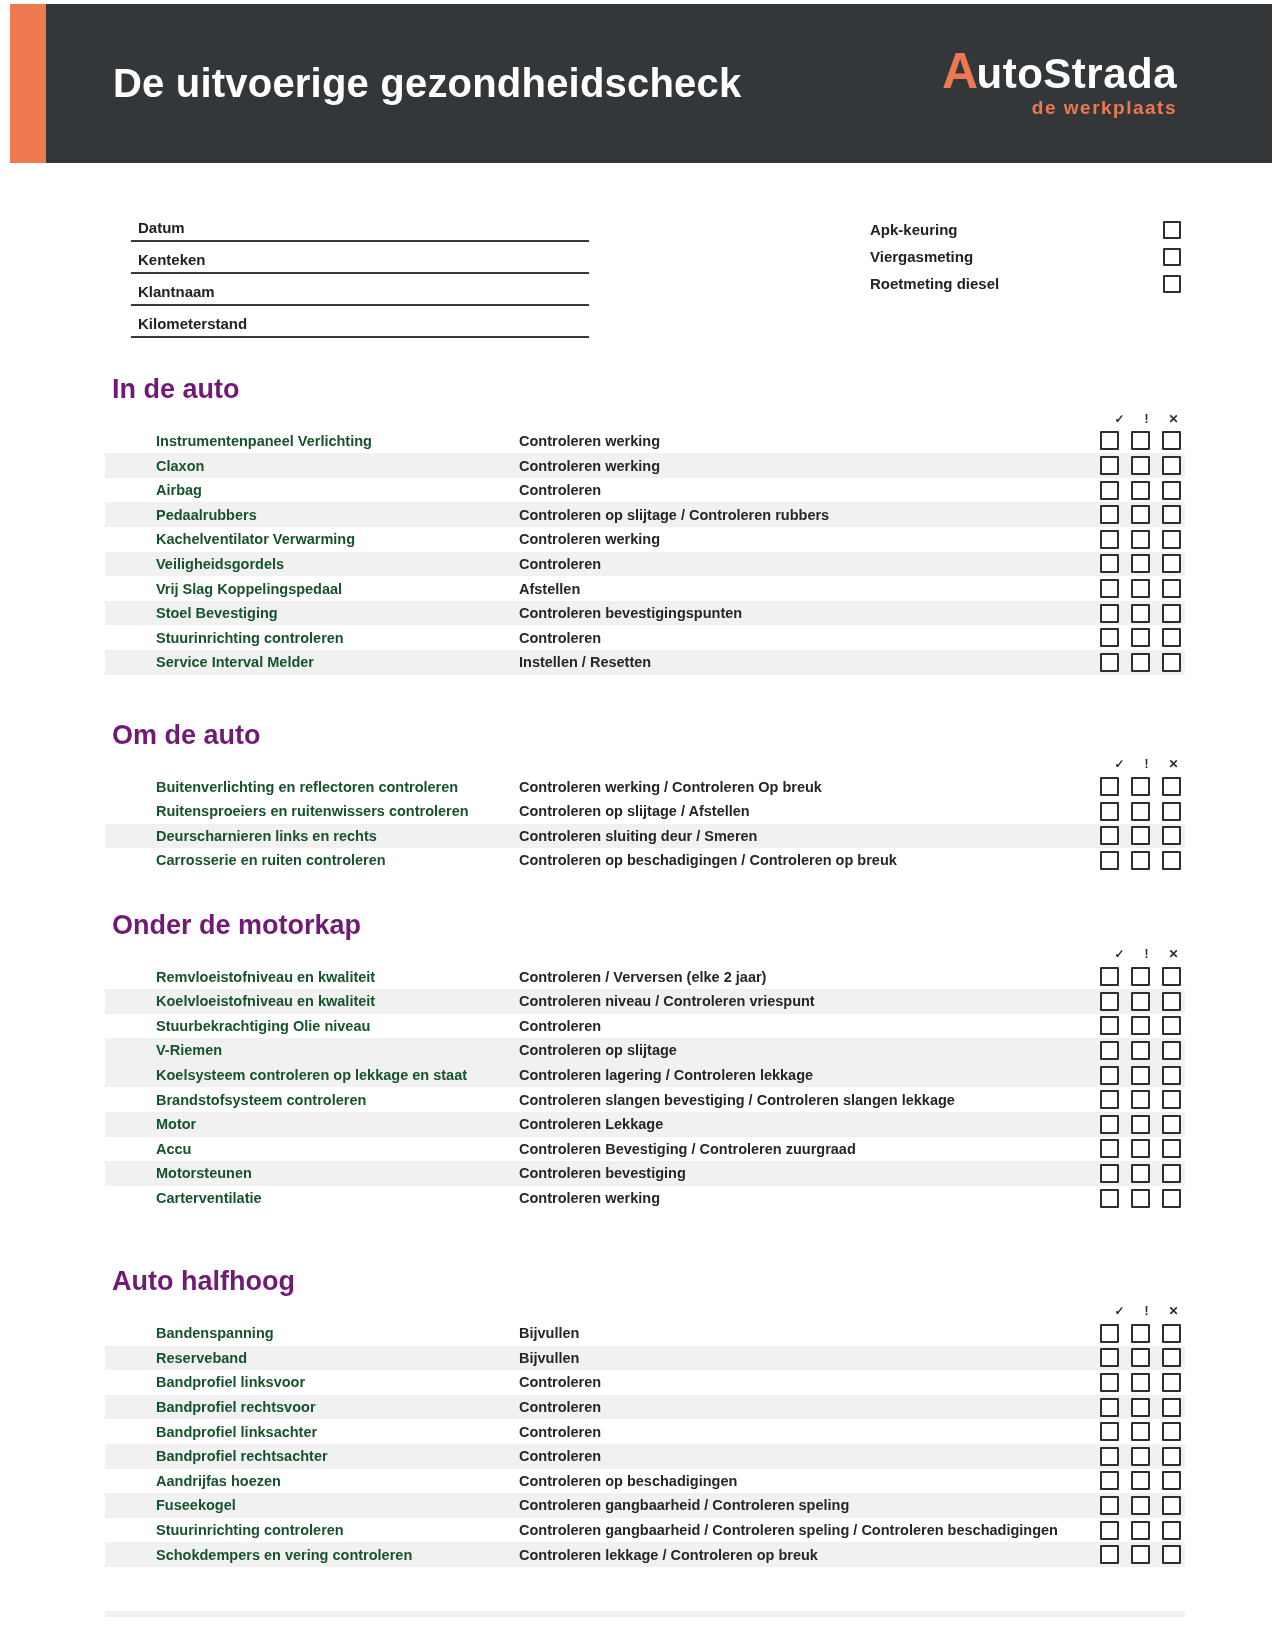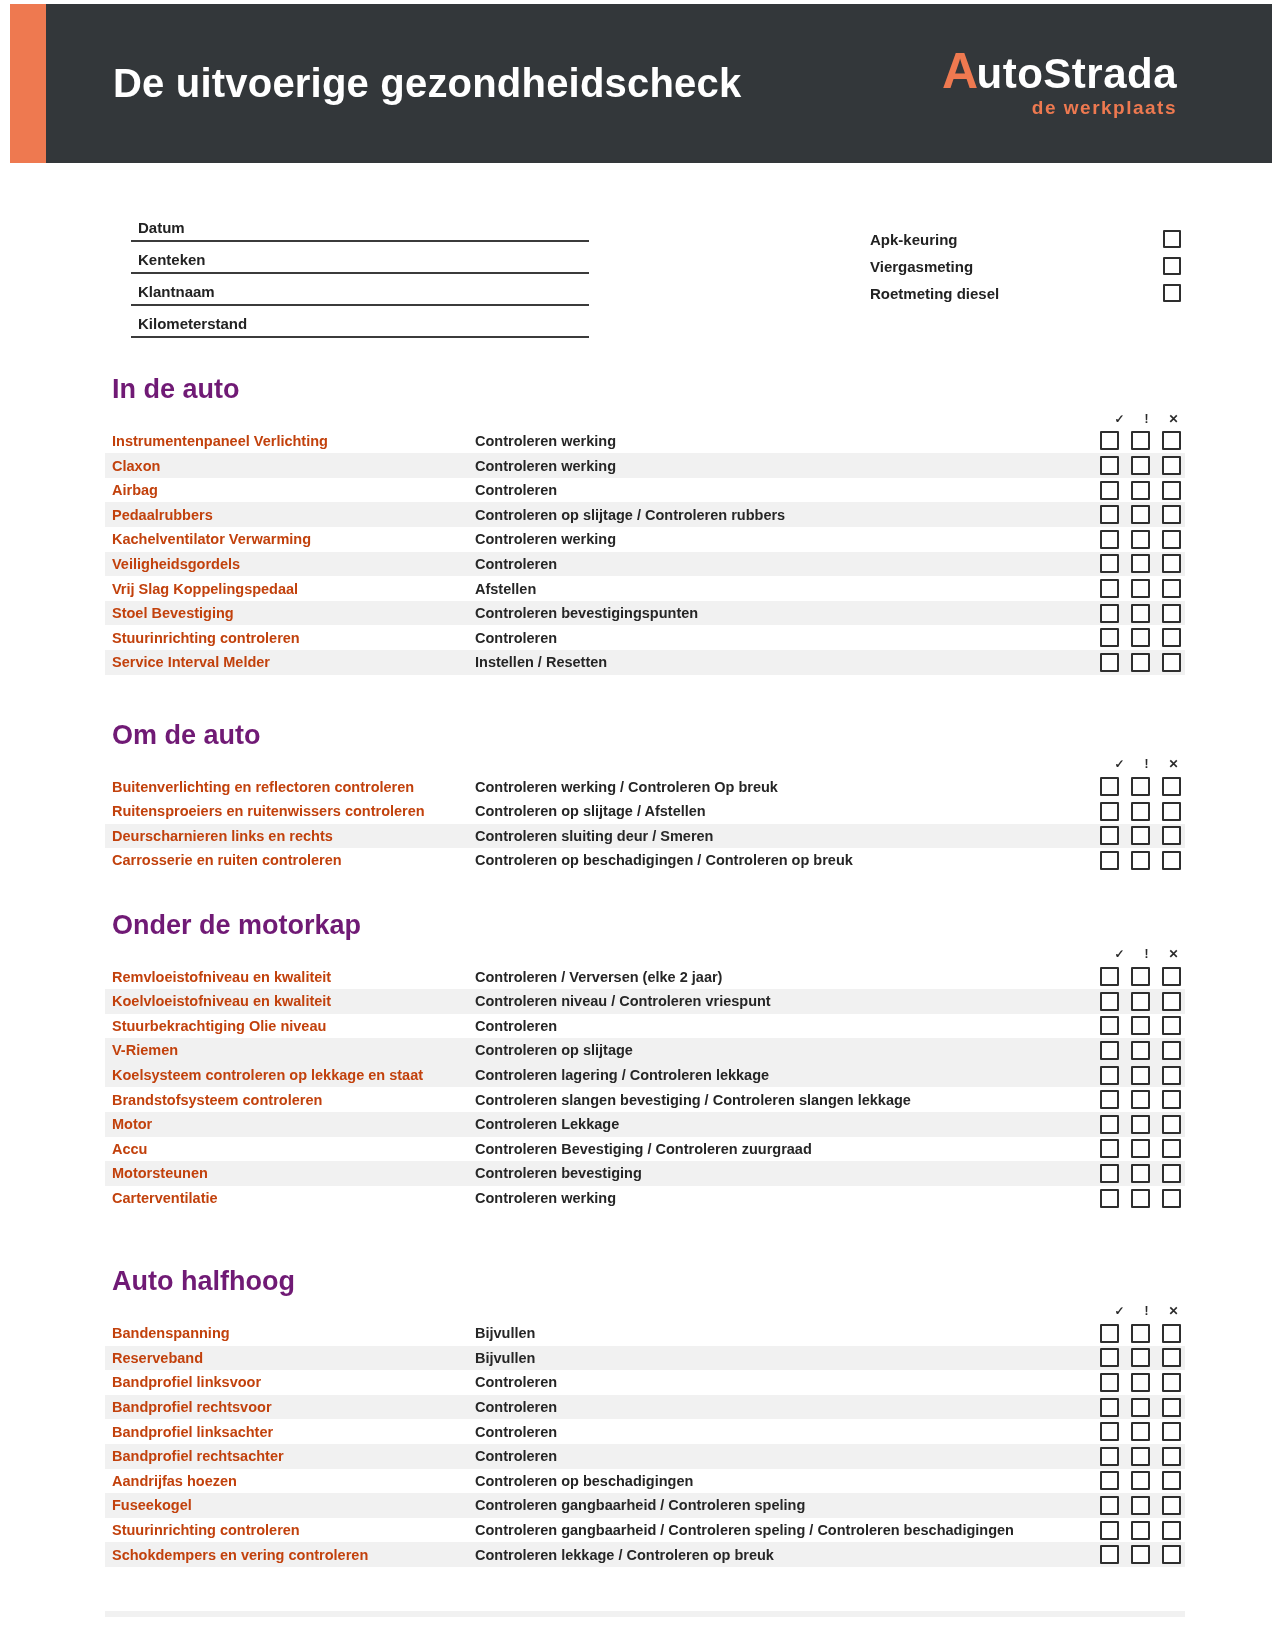--- a/index.html
+++ b/index.html
@@ -30,21 +30,21 @@
   .logo-main { color:#ffffff; font-size:42px; font-weight:bold; letter-spacing:0.5px; }
   .logo-a { color:var(--accent,#EE7950); font-size:50px; margin-right:-2px; }
   .logo-sub { color:var(--accent,#EE7950); font-size:19px; font-weight:bold; letter-spacing:1.5px; margin-top:2px; }
   
   .content { position:absolute; top:163px; left:0; right:0; padding:0 95px 0 105px; }
   .meta { display:flex; justify-content:space-between; margin-top:56px;margin-left:26px; }
   .fields { width:458px; }
   .field { border-bottom:2px solid #3b3b3b; padding:0 0 3px 7px; margin-bottom:9px; }
   .field-label { font-size:15px; font-weight:bold; color:#222; }
   .extras { width:311px; padding-right:4px; margin-top:2px; }
-  .extra { display:flex; justify-content:space-between; align-items:flex-end; height:27px;gap:19px; }
+  .extra { display:flex; justify-content:space-between; align-items:flex-start; height:27px;gap:19px; }
   .extra-label { font-size:15px; font-weight:bold; color:#222; }
   .box {
     display:inline-block; width:14px; height:14px;
     border:2px solid #2e2e2e; background:#fff; border-radius:1px;
     box-sizing:content-box; flex:0 0 auto;
   }
   
   .section { }
   .section h2 { margin:0; padding-left:7px; font-size:27px; font-weight:bold; color:#701a75; line-height:1.1; }
   .sec-1 { margin-top:28px; }
@@ -57,21 +57,21 @@
   }
   .mark {
     width:15px; text-align:center; font-size:12px; font-weight:bold; color:#2b2b2b;
   }
   .rows { }
   .row {
     display:flex; align-items:center; height:24.6px;
     padding-left:7px; padding-right:4px;
   }
   .row.alt { background:var(--stripe,#F1F1F1); }
-  .row-item { width:363px; flex:0 0 363px; font-size:14.5px; font-weight:600; color:#c2410c; white-space:nowrap; }
+  .row-item { width:363px; flex:0 0 363px; font-size:14.5px; font-weight:600; color:#14532d; white-space:nowrap;margin-left:44px; }
   .row-action { flex:1; font-size:14.5px; font-weight:600; color:#262626; white-space:nowrap; }
   .row-boxes { display:flex; gap:12px; }
   .row-boxes .box { width:15px; height:15px; border-width:2px; }
   .bottom-strip { position:absolute; left:105px; right:95px; bottom:8px; height:6px; background:var(--stripe,#F1F1F1); }
 </style>
 </head>
 <body>
 
 <div class="page" style="--accent: #EE7950; --header-bg: #33373A; --stripe: #F1F1F1;">
 

